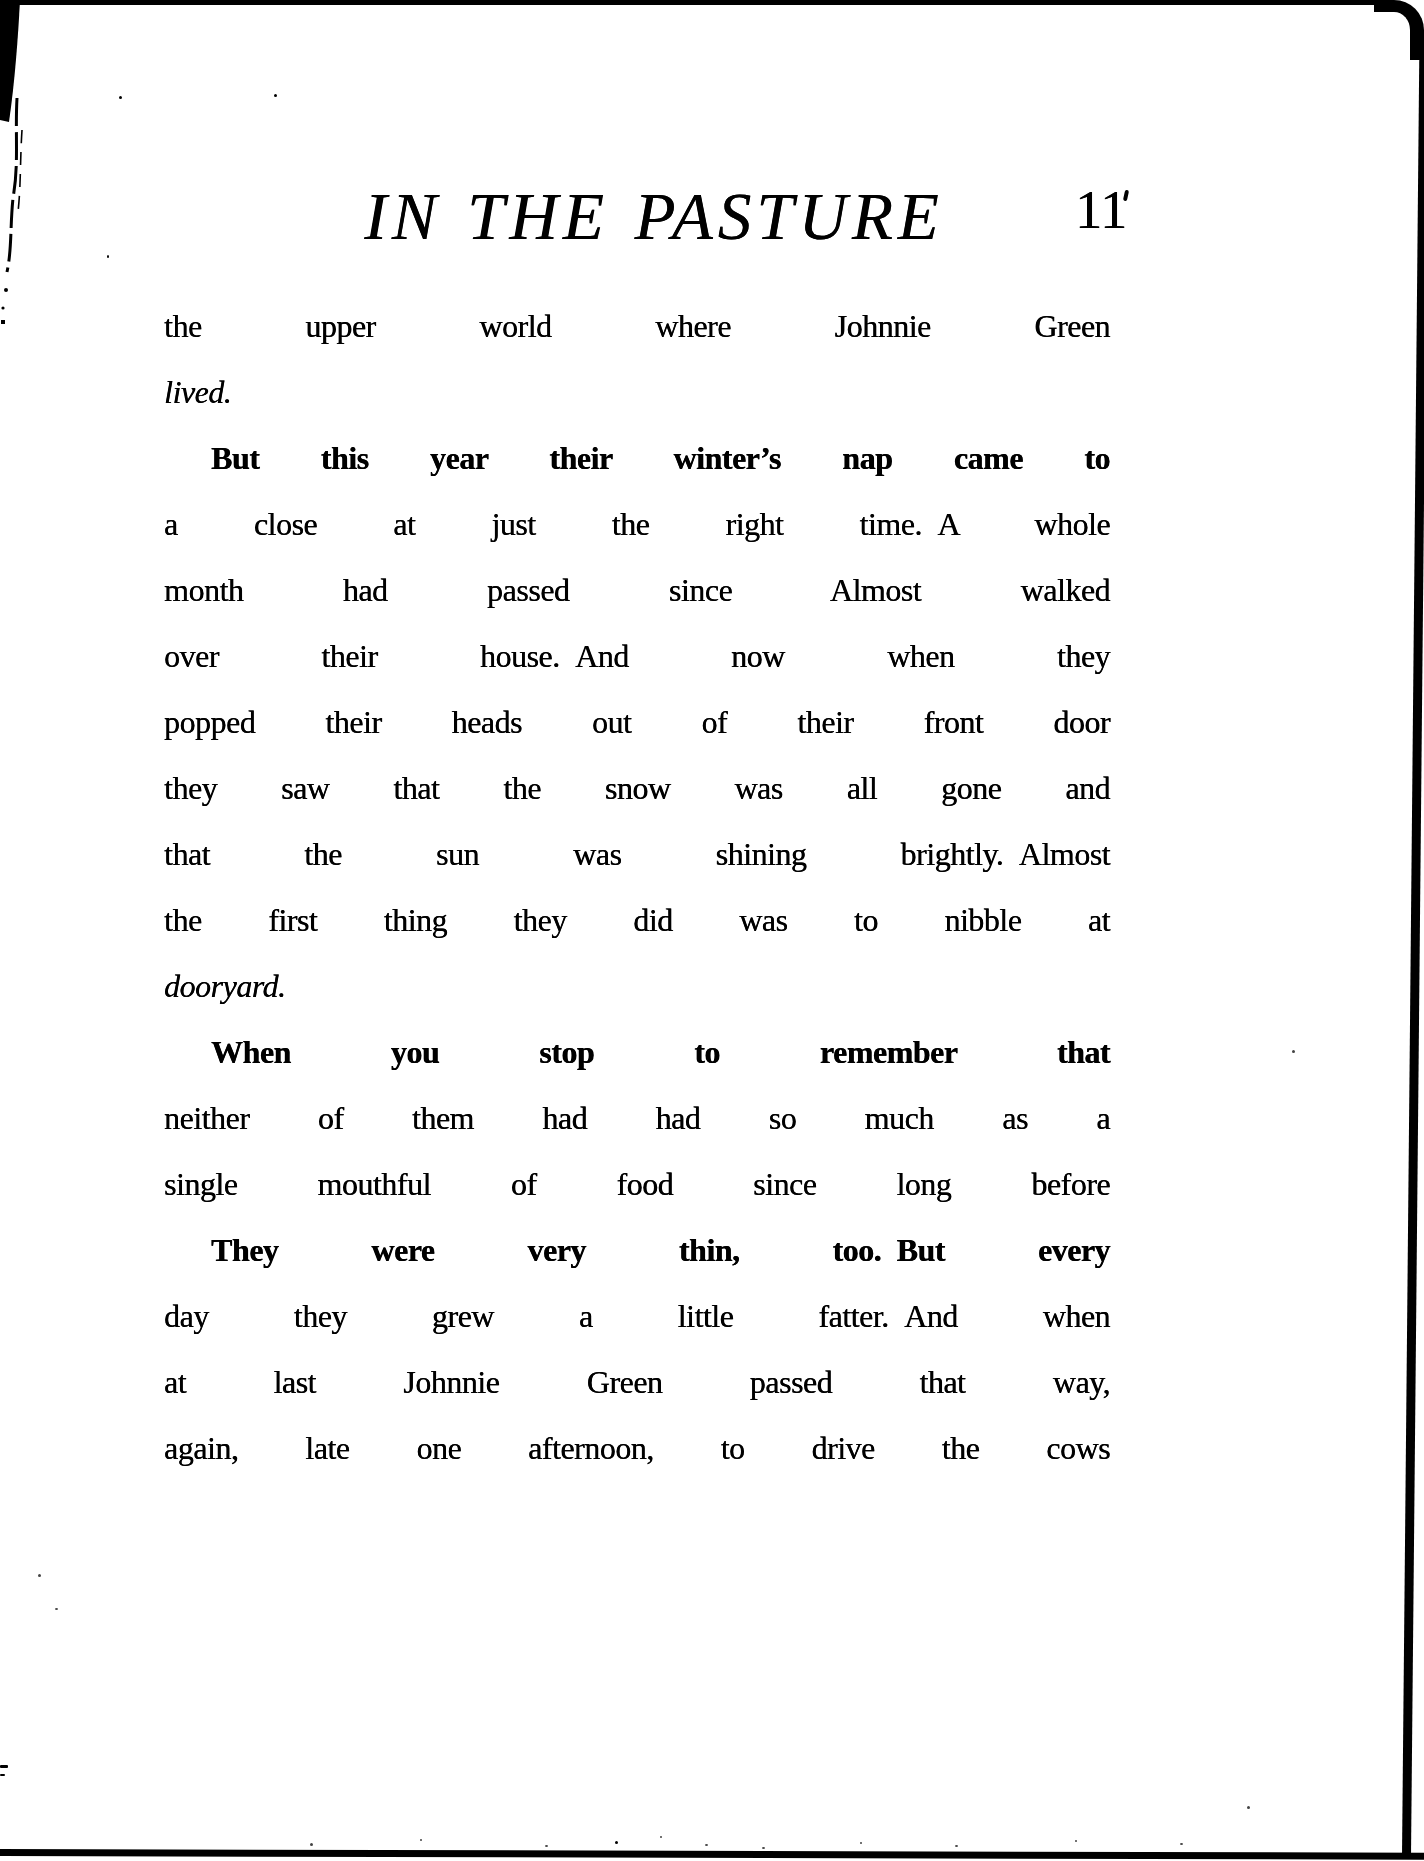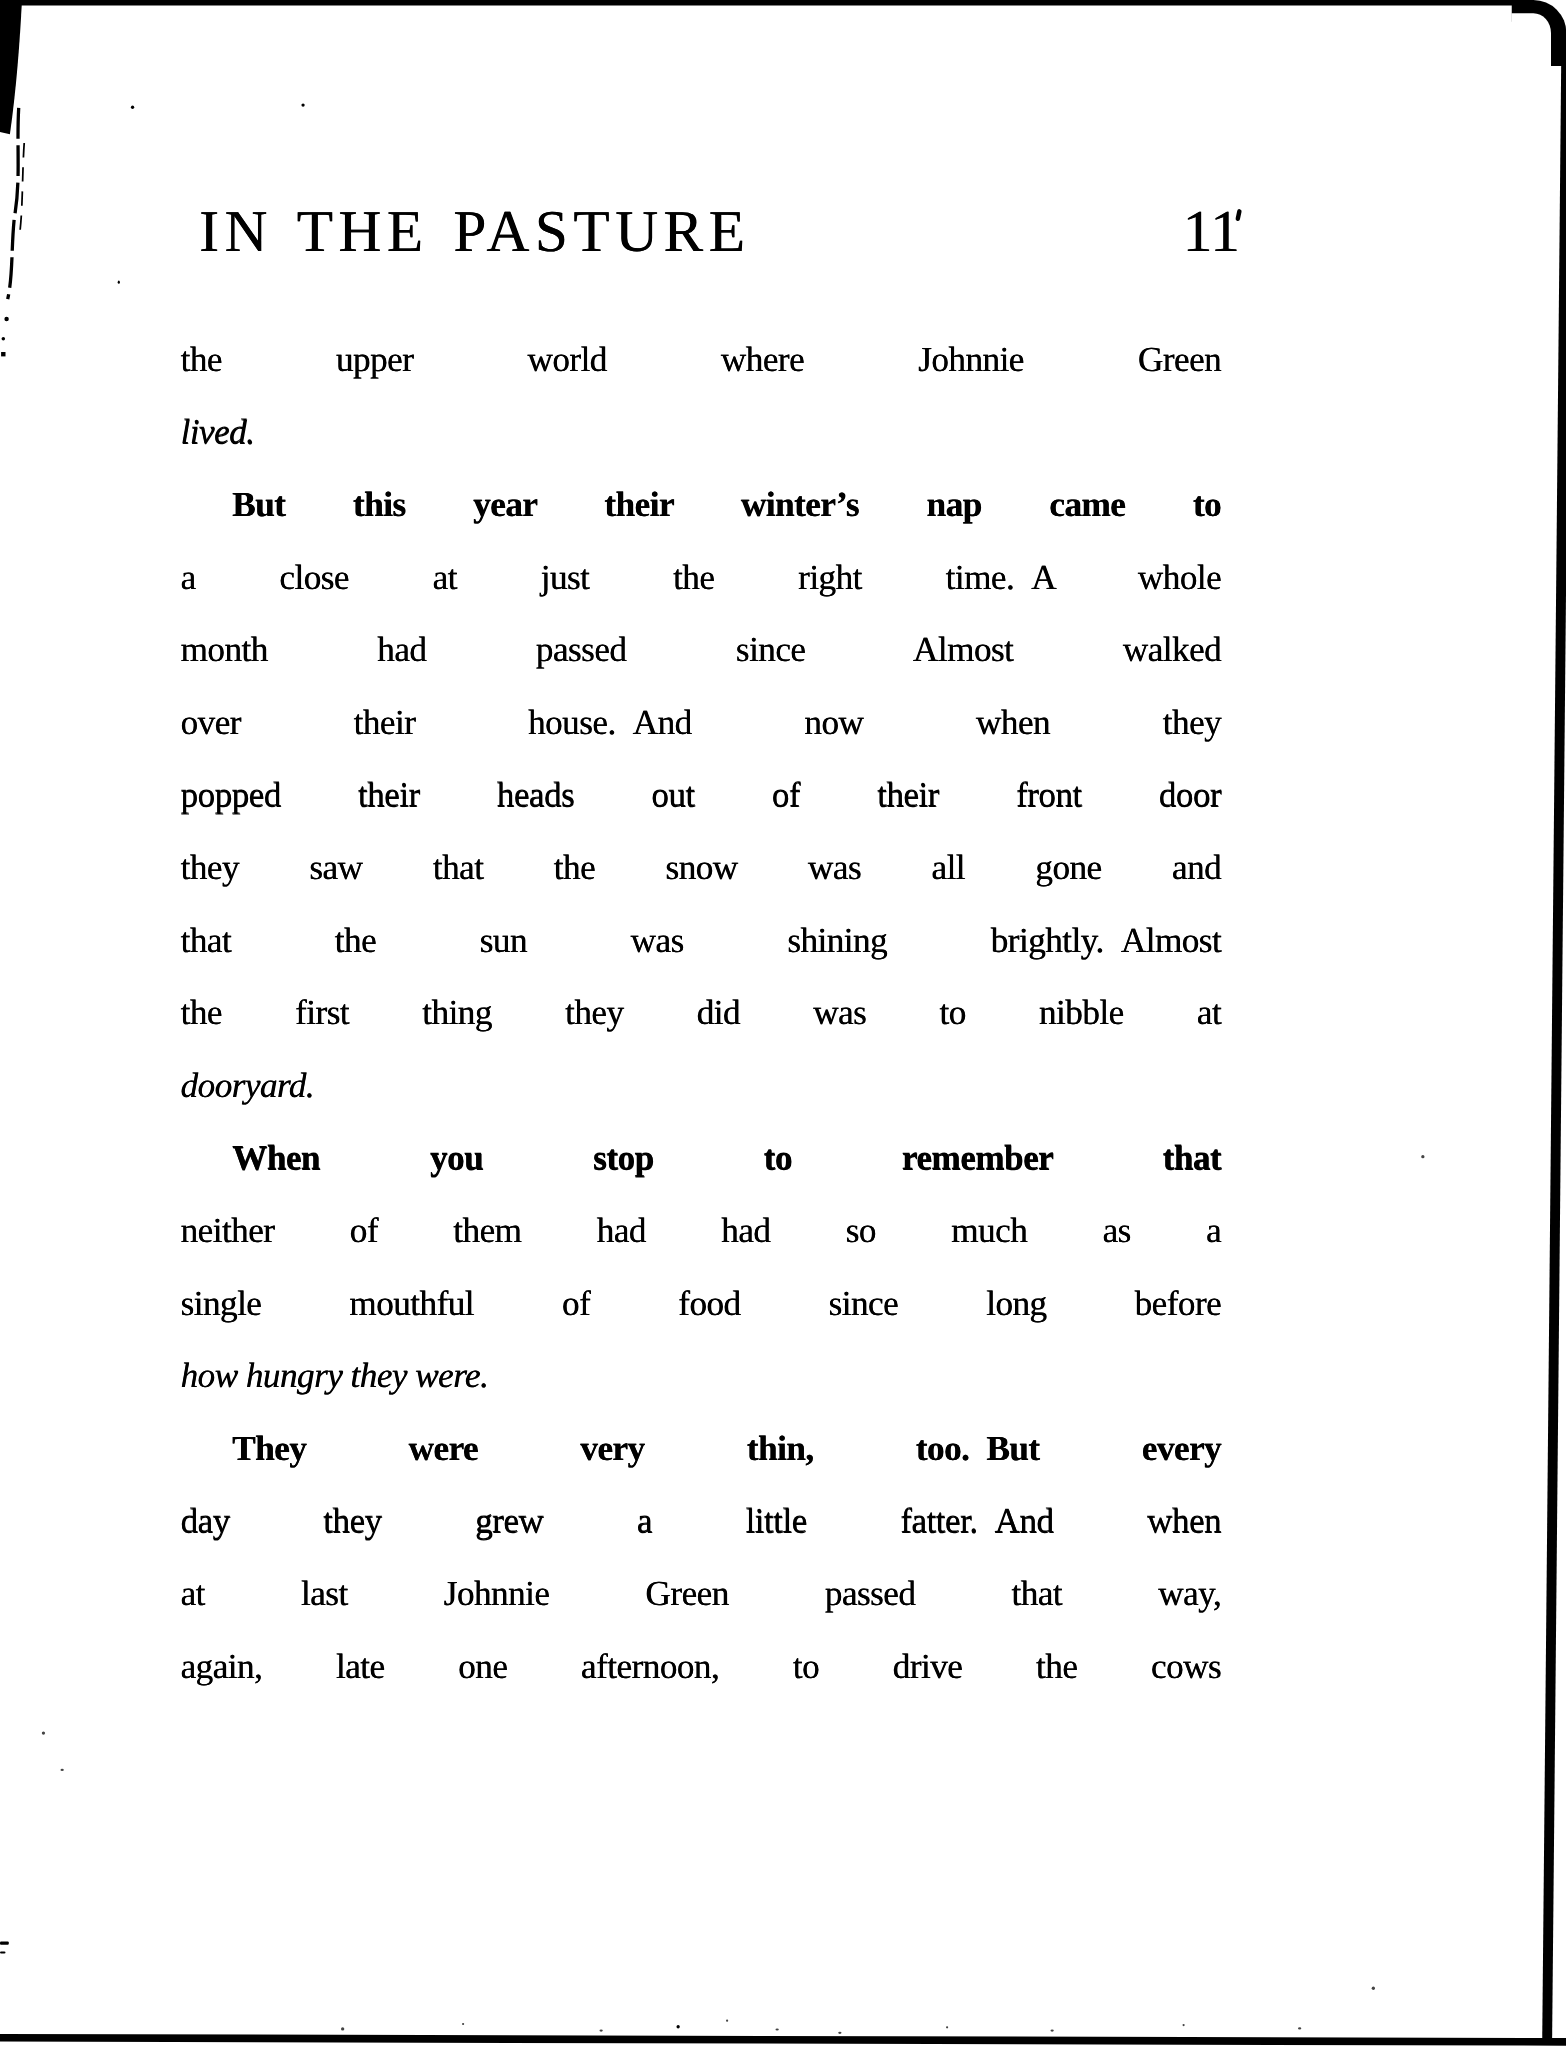--- a/index.html
+++ b/index.html
@@ -12,26 +12,27 @@
     color:#000;
   }
   
   .running-head{
     position:absolute;
     left:181px;top:183px;width:946px;height:60px;
     line-height:1;
   }
   .head-title{
     display:block;
-    text-align:left;
-    font-size:54px;
+    text-align:center;
+    font-size:67px;
     letter-spacing:5px;
     word-spacing:4px;
     text-shadow:0.4px 0.4px 0 #000;
     white-space:nowrap;
+    font-style:italic;
   }
   .page-num{
     position:absolute;
     left:894px;top:0;
     font-size:54px;
     text-shadow:0.4px 0.4px 0 #000;
   }
   
   .body-text{
     position:absolute;
@@ -94,21 +95,20 @@
     <div class="ln">month had passed since Almost walked</div>
     <div class="ln">over their house. And now when they</div>
     <div class="ln">popped their heads out of their front door</div>
     <div class="ln">they saw that the snow was all gone and</div>
     <div class="ln">that the sun was shining brightly. Almost</div>
     <div class="ln">the first thing they did was to nibble at</div>
     <div class="ln end">dooryard.</div>
     <div class="ln ind">When you stop to remember that</div>
     <div class="ln">neither of them had had so much as a</div>
     <div class="ln">single mouthful of food since long before</div>
-    <div class="ln end">how hungry they were.</div>
     <div class="ln ind">They were very thin, too. But every</div>
     <div class="ln">day they grew a little fatter. And when</div>
     <div class="ln">at last Johnnie Green passed that way,</div>
     <div class="ln">again, late one afternoon, to drive the cows</div>
   </div>
 
   <div class="art top-border"></div>
   <div class="corner-tr art"></div>
   <div class="art right-border"></div>
   <div class="art bottom-border"></div>

